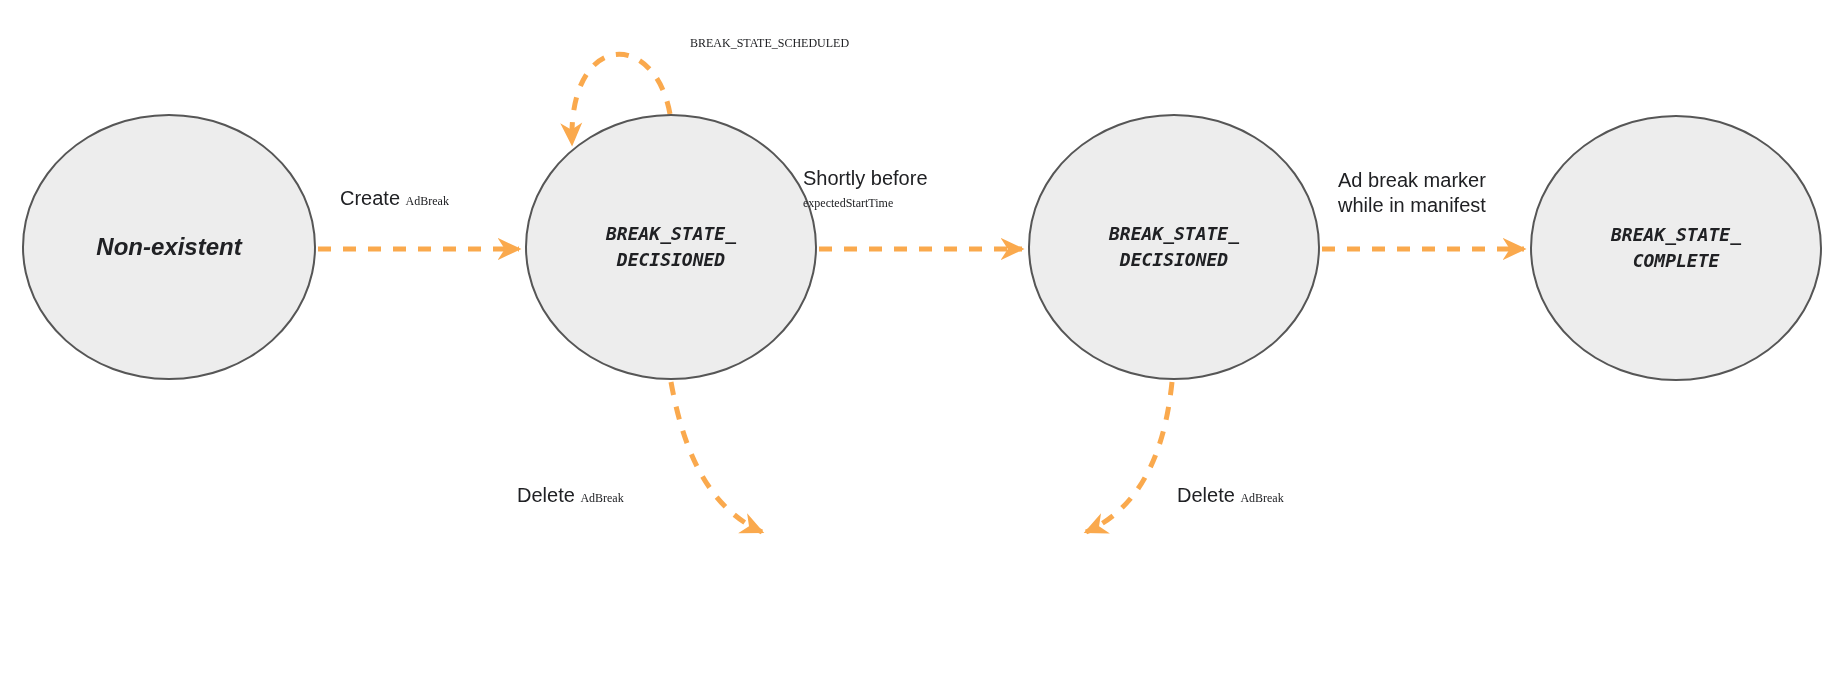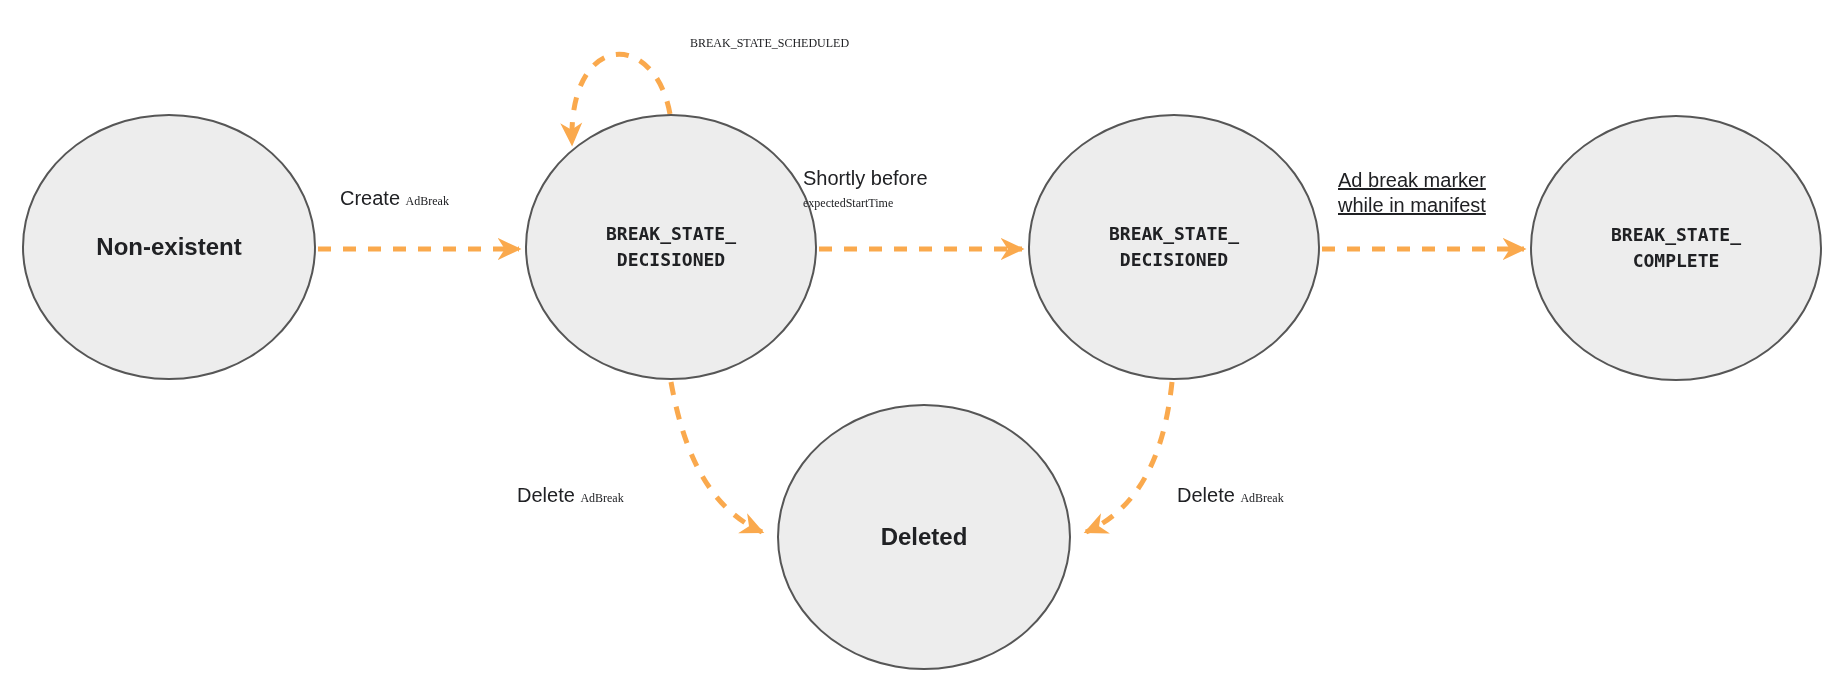--- a/index.html
+++ b/index.html
@@ -34,20 +34,21 @@
   .state {
     position: absolute;
     border-radius: 50%;
     background: var(--circle-fill, #EDEDED);
     border: 2px solid var(--circle-stroke, #565656);
     display: flex;
     flex-direction: column;
     align-items: center;
     justify-content: center;
     text-align: right;
+    font-style: italic;
   }
   .state .mono-line {
     font-family: "DejaVu Sans Mono", monospace;
     font-weight: bold;
     font-size: 18px;
     line-height: 26px;
     white-space: pre;
   }
   .state .sans-label {
     font-family: "Liberation Sans", sans-serif;
@@ -97,39 +98,36 @@
   <div class="state" style="left:1028px; top:114px; width:292px; height:266px;">
     <span class="mono-line">BREAK_STATE_</span>
     <span class="mono-line">DECISIONED</span>
   </div>
 
   <div class="state" style="left:1530px; top:115px; width:292px; height:266px;">
     <span class="mono-line">BREAK_STATE_</span>
     <span class="mono-line">COMPLETE</span>
   </div>
 
-  <div class="state" style="left:777px; top:404px; width:294px; height:266px;">
-    <span class="sans-label">Deleted</span>
-  </div>
 
   <div class="t-label" style="left:340px; top:186px;">
     <span>Create</span>
     <span class="code">AdBreak</span>
   </div>
 
   <div class="t-label" style="left:690px; top:31px;">
     <div class="code">BREAK_STATE_SCHEDULED</div>
   </div>
 
   <div class="t-label" style="left:803px; top:166px;">
     <div>Shortly before</div>
     <div class="code">expectedStartTime</div>
   </div>
 
-  <div class="t-label" style="left:1338px; top:168px;text-decoration:underline;">
+  <div class="t-label" style="left:1338px; top:168px;">
     <div>Ad break marker</div>
     <div>while in manifest</div>
   </div>
 
   <div class="t-label" style="left:517px; top:483px;">
     <span>Delete</span>
     <span class="code">AdBreak</span>
   </div>
 
   <div class="t-label" style="left:1177px; top:483px;">

